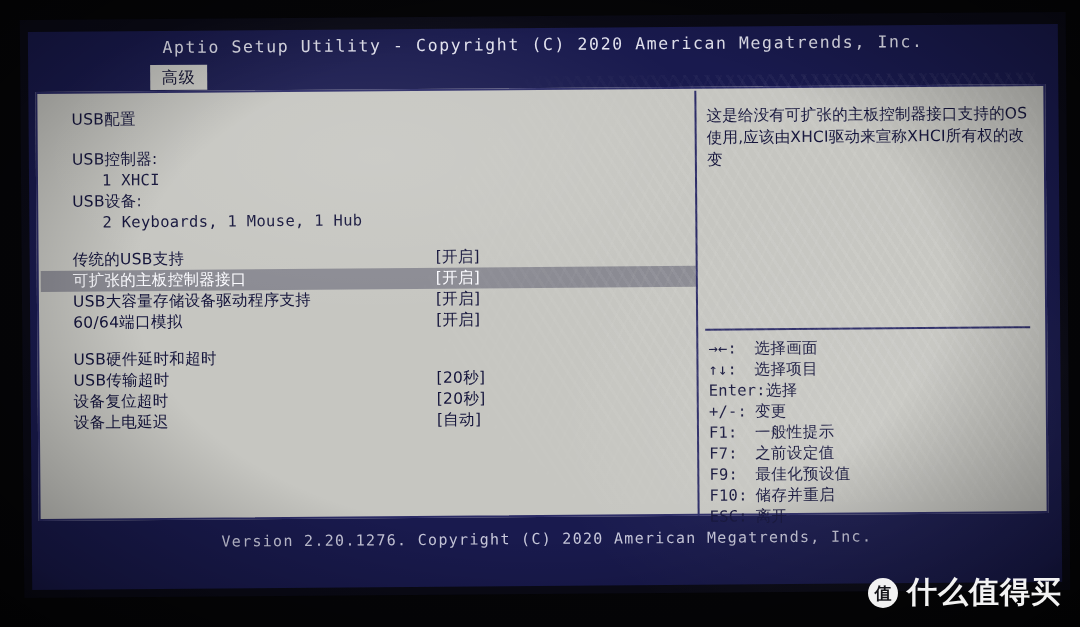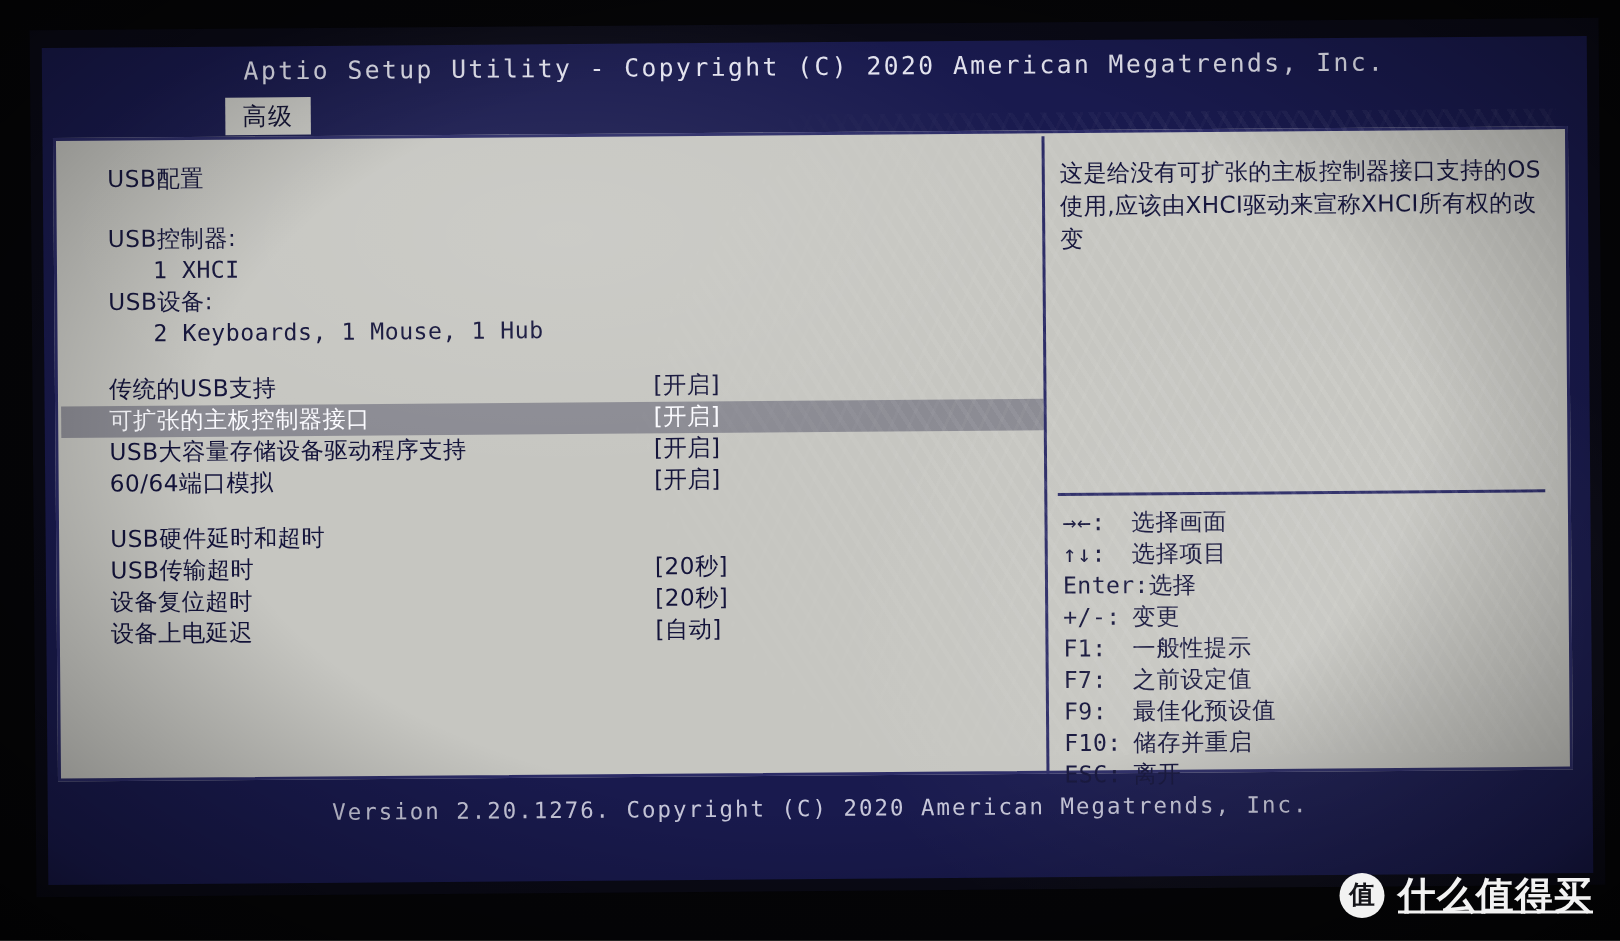--- a/index.html
+++ b/index.html
@@ -231,24 +231,23 @@
     background: #f2f2f2;
     color: #15151a;
     font-family: "DejaVu Sans", "Liberation Sans", sans-serif;
     font-size: 17px;
     font-weight: bold;
     line-height: 30px;
     text-align: center;
   }
   #wm-text {
     font-family: "DejaVu Sans", "Liberation Sans", sans-serif;
-    font-size: 25px;
+    font-size: 30px;
     font-weight: bold;
     letter-spacing: 1px;
-    text-decoration: underline;
   }
 </style>
 </head>
 <body>
 
 <div id="photo">
 
   <div id="screen">
 
     <div id="bios">

